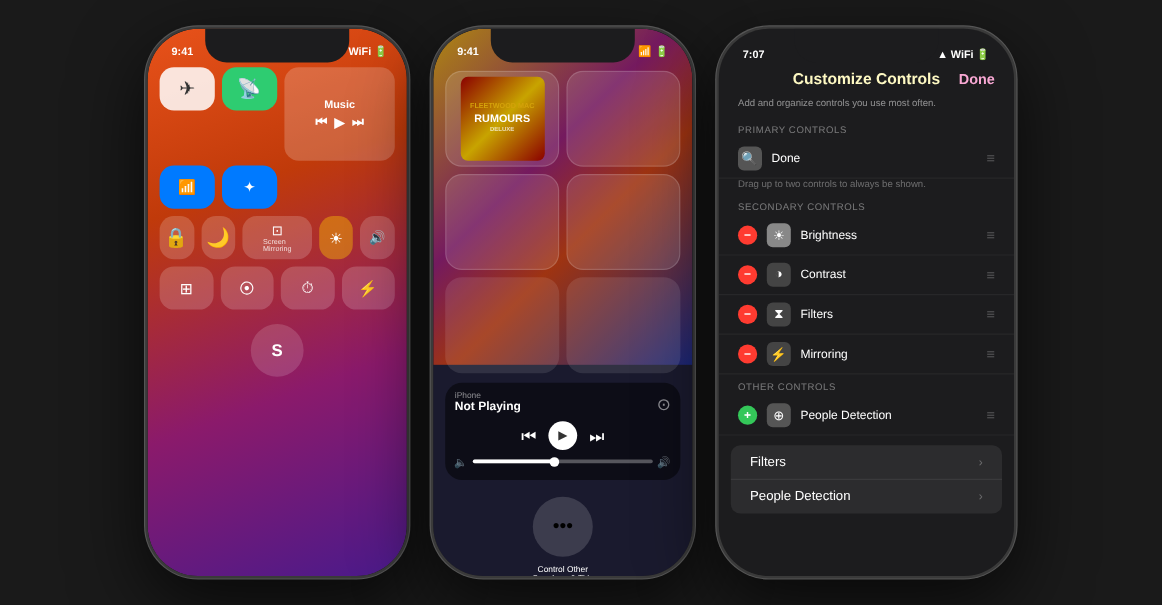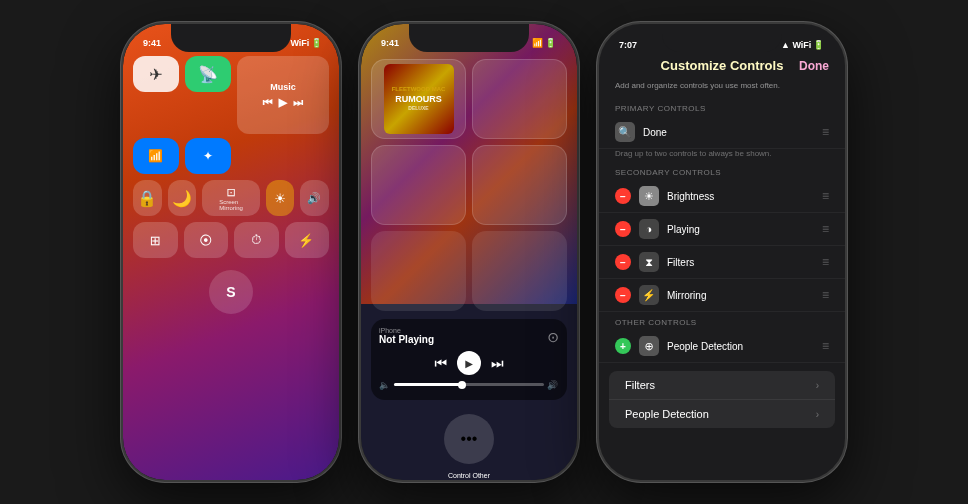--- a/index.html
+++ b/index.html
@@ -453,21 +453,21 @@
     <div class="p3-section-header">SECONDARY CONTROLS</div>
     <div class="p3-row">
       <div class="p3-minus">−</div>
       <div class="p3-row-icon" style="background:#888;">☀</div>
       <span class="p3-row-label">Brightness</span>
       <span class="p3-drag">≡</span>
     </div>
     <div class="p3-row">
       <div class="p3-minus">−</div>
       <div class="p3-row-icon" style="background:#444;">◑</div>
-      <span class="p3-row-label">Playing</span>
+      <span class="p3-row-label">Contrast</span>
       <span class="p3-drag">≡</span>
     </div>
     <div class="p3-row">
       <div class="p3-minus">−</div>
       <div class="p3-row-icon" style="background:#444;">⧗</div>
       <span class="p3-row-label">Filters</span>
       <span class="p3-drag">≡</span>
     </div>
     <div class="p3-row">
       <div class="p3-minus">−</div>

